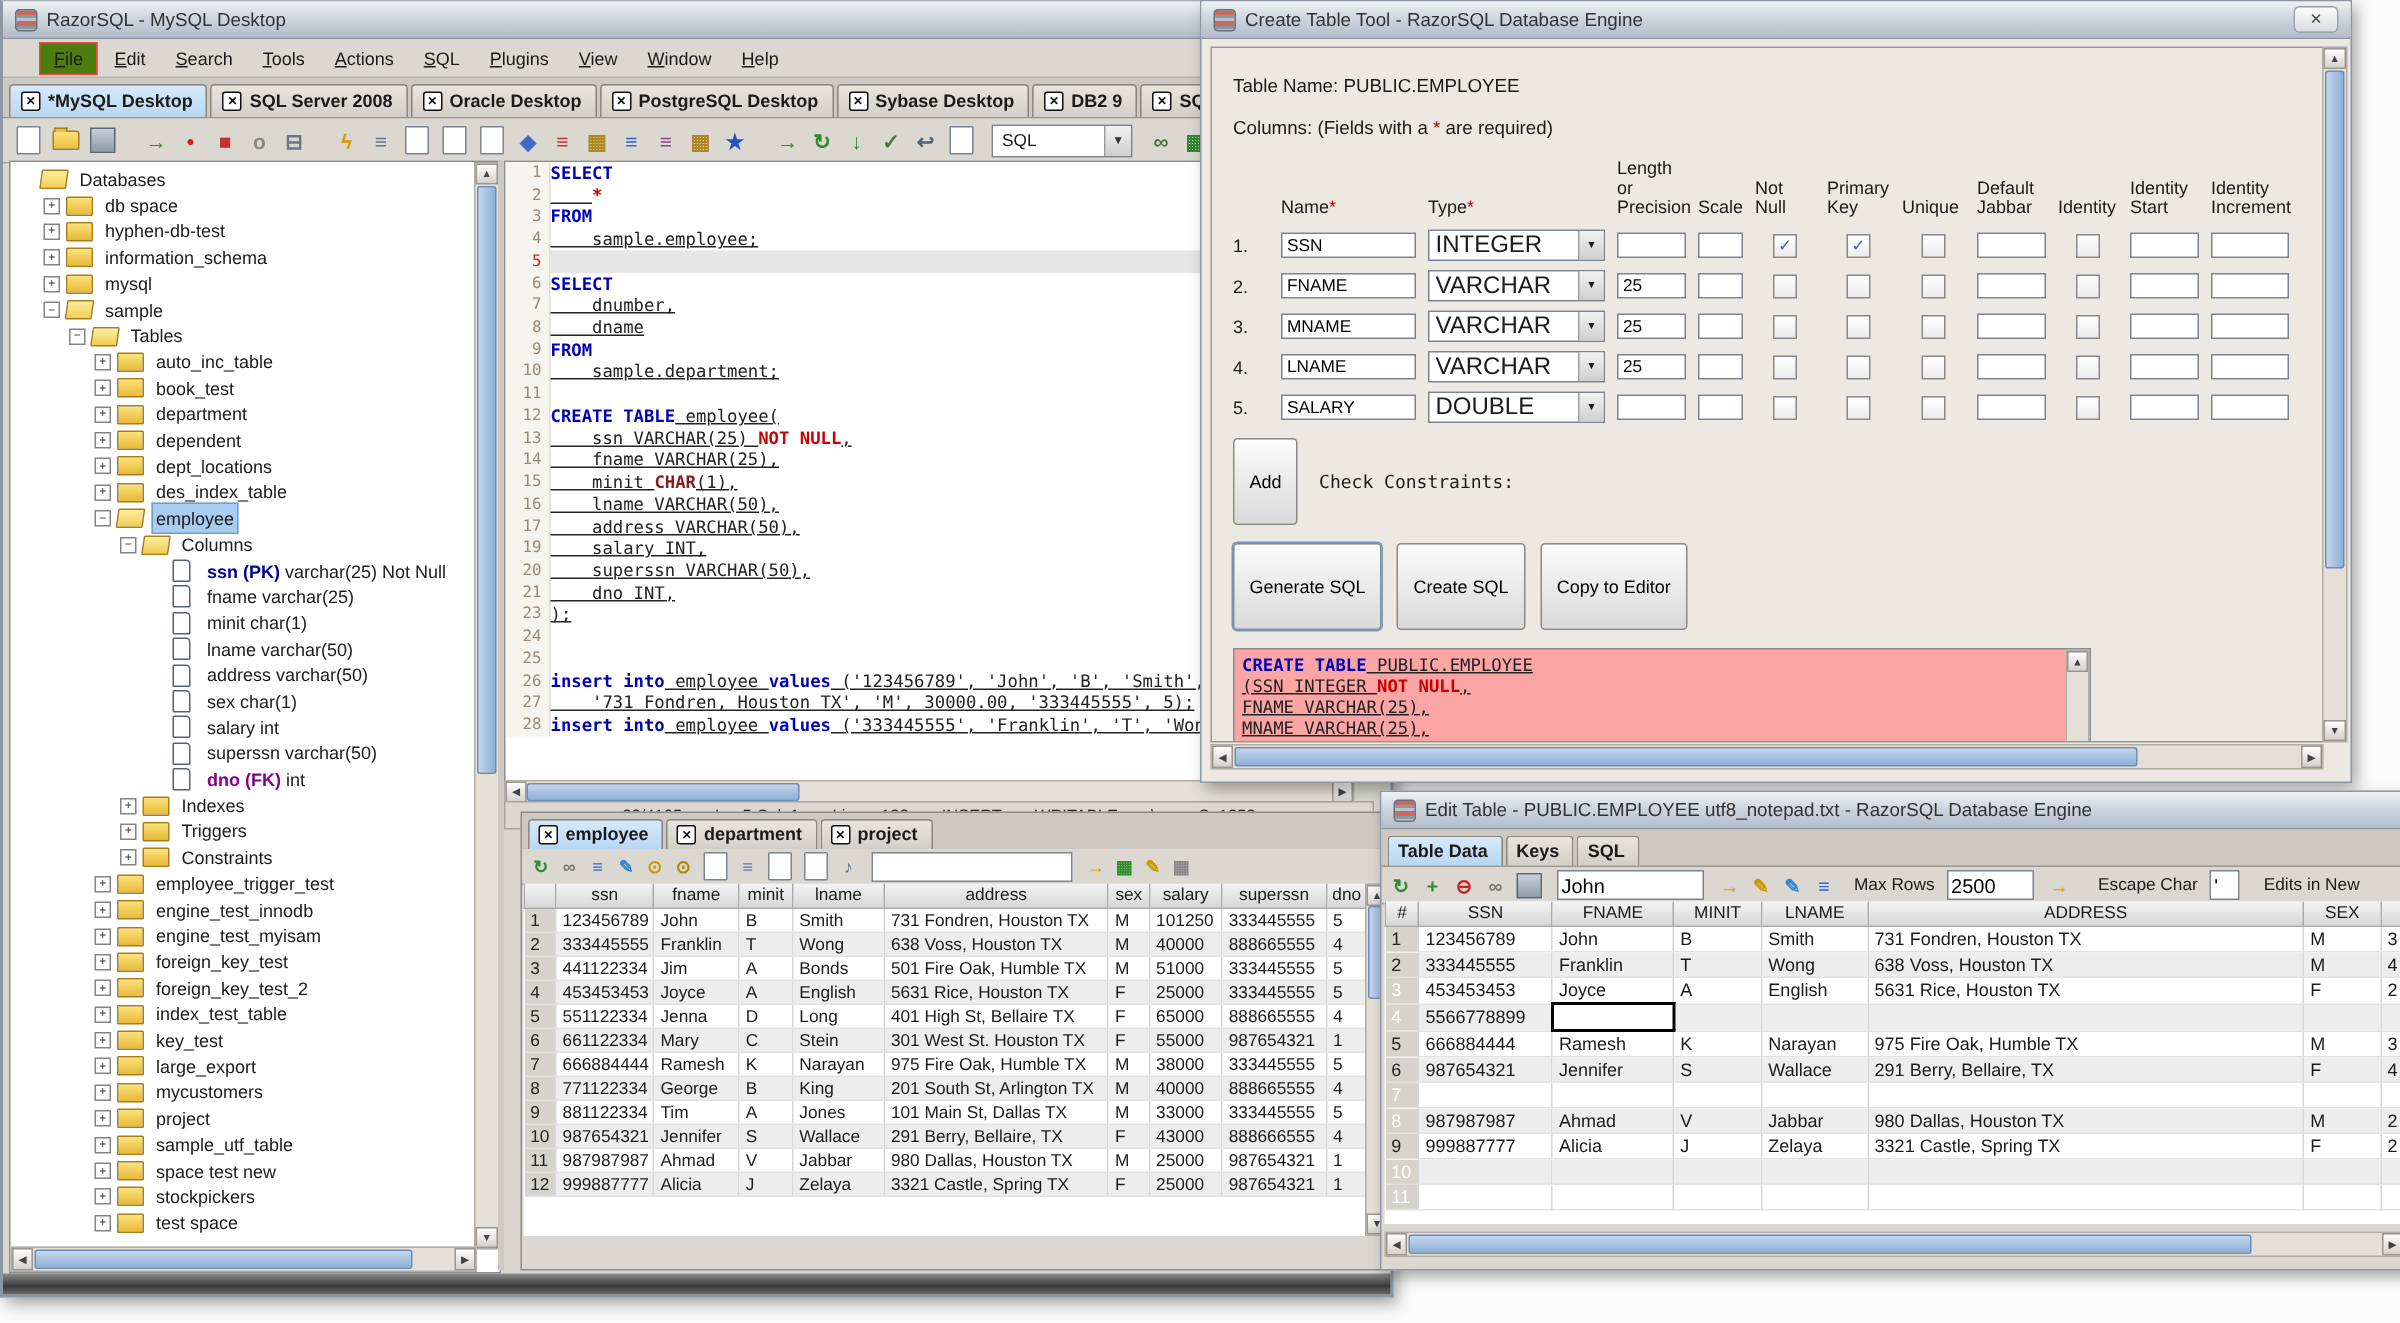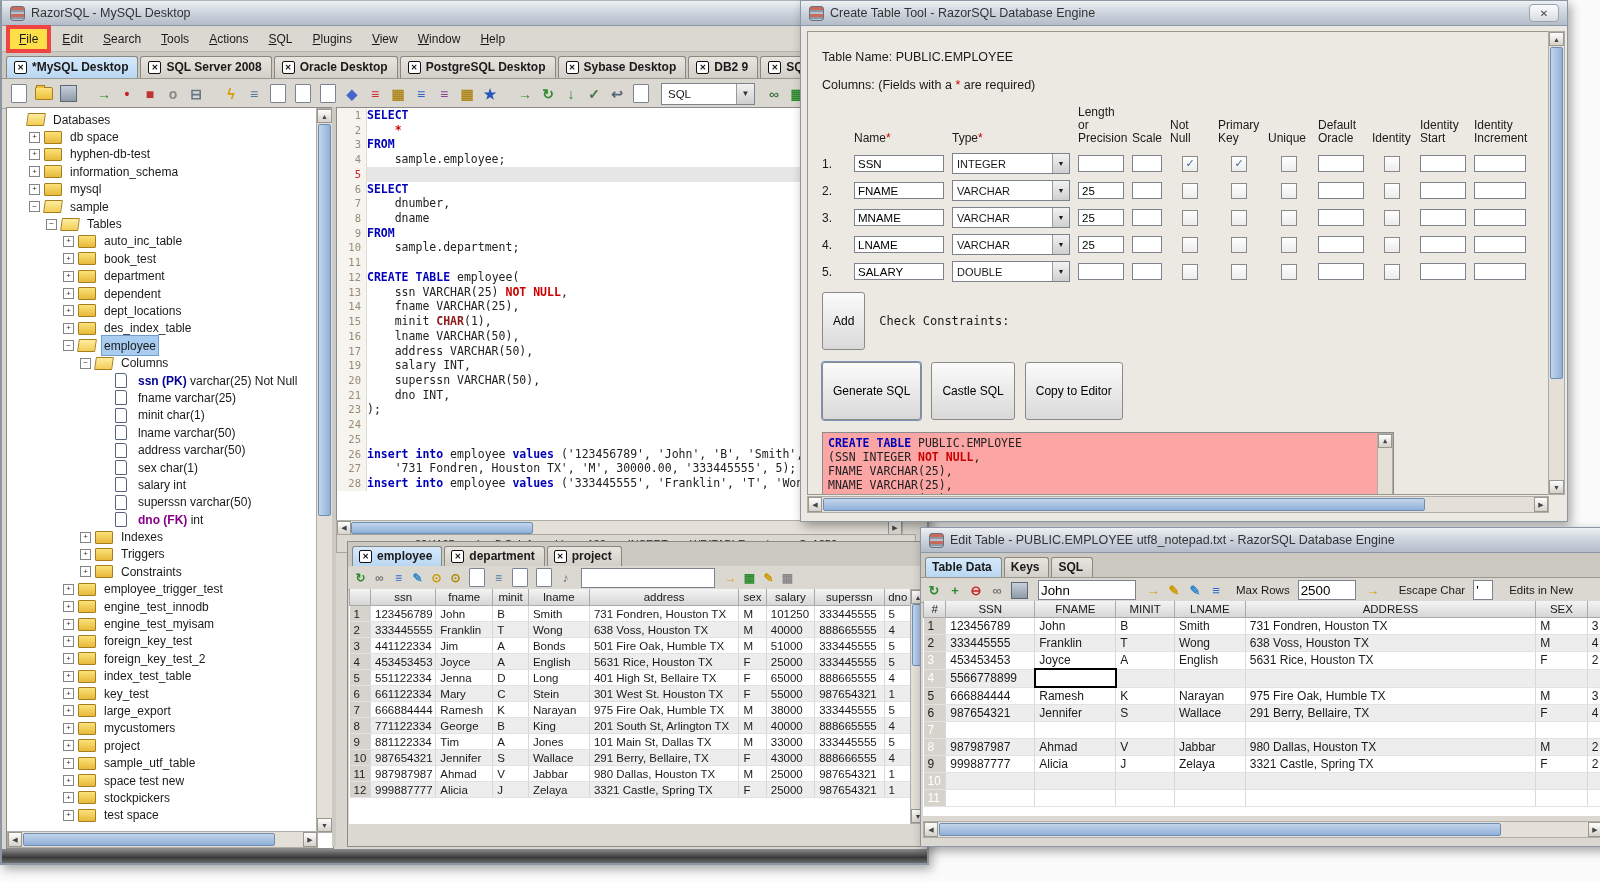--- a/index.html
+++ b/index.html
@@ -17,21 +17,21 @@
         border:1px solid #67707c;}
   .closebtn{margin-left:auto;width:28px;height:16px;border:1px solid #9aa2ae;border-radius:4px;
         background:linear-gradient(#fcfcfc,#d8dce2);display:flex;align-items:center;justify-content:center;
         font-size:10px;color:#444;}
   
   #main-window{left:0;top:0;width:925px;height:862px;background:#d9d6cf;
         border:2px solid #8d97a4;border-top:1px solid #aab2bc;}
   .menubar{height:25px;display:flex;align-items:center;gap:2px;background:#dbd8d1;
         border-bottom:1px solid #b8b5ae;padding:0 4px;}
   .menu-item{padding:3px 9px;white-space:nowrap;}
-  .menu-item.boxed{border:4px solid #ef4444;background:#fde047;}
+  .menu-item.boxed{border:1px solid #ef4444;background:#4d7c0f;margin-left:20px;}
   .ctabs{height:24px;display:flex;align-items:flex-end;gap:2px;background:#ccc9c2;
         padding:2px 4px 0 4px;border-bottom:1px solid #9a978f;}
   .ctab{display:flex;align-items:center;gap:5px;padding:3px 9px 4px 7px;font-weight:bold;
         background:linear-gradient(#e8e5de,#d2cfc8);border:1px solid #8a877f;border-bottom:none;
         border-radius:3px 3px 0 0;white-space:nowrap;}
   .ctab.active{background:linear-gradient(#d6e9fb,#b9d7f2);}
   .tabx{display:inline-flex;align-items:center;justify-content:center;width:11px;height:11px;
         border:1.5px solid #111;border-radius:2px;font-size:8px;font-weight:bold;color:#111;background:#fff;}
   .mtoolbar{height:29px;display:flex;align-items:center;gap:3px;padding:0 6px;background:#dbd8d1;
         border-bottom:1px solid #a8a59e;}
@@ -70,21 +70,21 @@
   .editor{position:absolute;left:334px;top:106px;width:564px;height:413px;background:#fff;
         border:1px solid #8c8c8c;overflow:hidden;font-family:"DejaVu Sans Mono",monospace;font-size:11.5px;}
   .eline{display:flex;height:14.72px;line-height:14.72px;white-space:pre;}
   .eline.cur{background:#e6e6e6;}
   .lnum{flex:0 0 24px;text-align:right;padding-right:5px;color:#9b8a76;background:#f6f4ef;
         border-right:1px solid #e0ddd6;font-size:10.5px;}
   .eline.cur .lnum{color:#cc2222;}
   .tk-k{color:#0000bb;font-weight:bold;}
   .tk-r{color:#cc0000;font-weight:bold;}
   .tk-m{color:#8b1a1a;font-weight:bold;}
-  .tk-p{color:#222;}
+  .tk-p{color:#222;text-decoration:underline;}
   .estatus{position:absolute;left:334px;top:533px;width:578px;height:17px;background:#dbd8d1;
         border:1px solid #a8a59e;display:flex;align-items:center;justify-content:center;gap:22px;
         font-size:11px;color:#222;}
   
   .sb{position:absolute;background:#e4e0d8;border:1px solid #b0ada6;}
   .sba{position:absolute;width:100%;height:14px;background:linear-gradient(#fdfdfd,#d5d2cb);
         border:1px solid #9a978f;display:flex;align-items:center;justify-content:center;font-size:7px;color:#444;box-sizing:border-box;}
   .sb.h .sba{width:14px;height:100%;}
   .sbthumb{position:absolute;left:1px;right:1px;background:linear-gradient(90deg,#c3d5ec,#8fb0d8);
         border:1px solid #6e8cb4;border-radius:2px;}
@@ -119,21 +119,21 @@
   .cd-body{position:absolute;left:6px;top:30px;right:18px;bottom:26px;border:1px solid #9a978f;
         background:#ece9e2;padding:10px 0 0 14px;overflow:hidden;}
   .cd-line{margin:8px 0 14px 0;font-size:12.5px;}
   .red{color:#cc0000;}
   .cgrid{display:grid;grid-template-columns:24px 90px 118px 46px 30px 40px 42px 42px 46px 40px 46px 52px;
         column-gap:8px;row-gap:6px;align-items:center;font-size:12px;}
   .chead{white-space:pre-line;line-height:13px;align-self:end;padding-bottom:2px;}
   .cinput{height:17px;border:1px solid #7d838c;background:#fff;font:11.5px "Liberation Sans",sans-serif;
         padding:0 3px;width:100%;box-sizing:border-box;}
   .sel{display:flex;align-items:center;height:19px;background:#fff;border:1px solid #7d838c;}
-  .sel .selval{flex:1;padding:0 4px;font-size:11px;overflow:hidden;}
+  .sel .selval{flex:1;padding:0 4px;font-size:16px;overflow:hidden;}
   .sel .selarr{width:16px;height:100%;display:flex;align-items:center;justify-content:center;
         background:linear-gradient(#f2f2f2,#cfcfcf);border-left:1px solid #9a9a9a;font-size:7px;}
   .cb{width:14px;height:14px;border:1px solid #8a8a8a;background:linear-gradient(#fff,#ececec);
         display:inline-flex;align-items:center;justify-content:center;font-size:11px;color:#44639c;
         justify-self:center;}
   .btnrow{display:flex;gap:10px;margin:12px 0;}
   .btn{font:12px "Liberation Sans",sans-serif;padding:21px 10px;border:1px solid #8a8a8a;border-radius:3px;
         background:linear-gradient(#fbfbfb,#d9d9d9);}
   .btn.focused{box-shadow:0 0 0 1px #7a93bb;}
   .addrow{display:flex;align-items:center;gap:14px;margin:10px 0 2px;}
@@ -748,21 +748,21 @@
           <span class="chead">Name<span class="red">*</span></span>
           <span class="chead">Type<span class="red">*</span></span>
           <span class="chead">Length or
 Precision</span>
           <span class="chead">Scale</span>
           <span class="chead">Not Null</span>
           <span class="chead">Primary
 Key</span>
           <span class="chead">Unique</span>
           <span class="chead">Default
-Oracle</span>
+Jabbar</span>
           <span class="chead">Identity</span>
           <span class="chead">Identity
 Start</span>
           <span class="chead">Identity
 Increment</span>
           <span>1.</span>
           <input class="cinput" readonly="" value="SSN" style="">
           <span class="sel">
             <span class="selval">INTEGER</span>
             <span class="selarr">▼</span>
@@ -836,21 +836,21 @@
           <span class="cb"></span>
           <input class="cinput" readonly="" style="">
           <input class="cinput" readonly="" style="">
         </div>
       <div class="addrow">
         <button class="btn">Add</button>
         <span class="monolabel">Check Constraints:</span>
       </div>
       <div class="btnrow" id="cd-buttons">
           <button class="btn focused">Generate SQL</button>
-          <button class="btn">Castle SQL</button>
+          <button class="btn">Create SQL</button>
           <button class="btn">Copy to Editor</button>
         </div>
       <div class="sqlbox">
         <div id="cd-sql" style="position:absolute;left:5px;top:3px;right:18px;bottom:16px;overflow:hidden;">
             <div class="sline"><span class="tk-k">CREATE TABLE</span><span class="tk-p"> PUBLIC.EMPLOYEE</span></div>
             <div class="sline"><span class="tk-p">(SSN INTEGER </span><span class="tk-r">NOT NULL</span><span class="tk-p">,</span></div>
             <div class="sline"><span class="tk-p">FNAME VARCHAR(25),</span></div>
             <div class="sline"><span class="tk-p">MNAME VARCHAR(25),</span></div>
             <div class="sline"><span class="tk-p">LNAME VARCHAR(25),</span></div>
             <div class="sline"><span class="tk-p">SALARY DOUBLE,</span></div>

